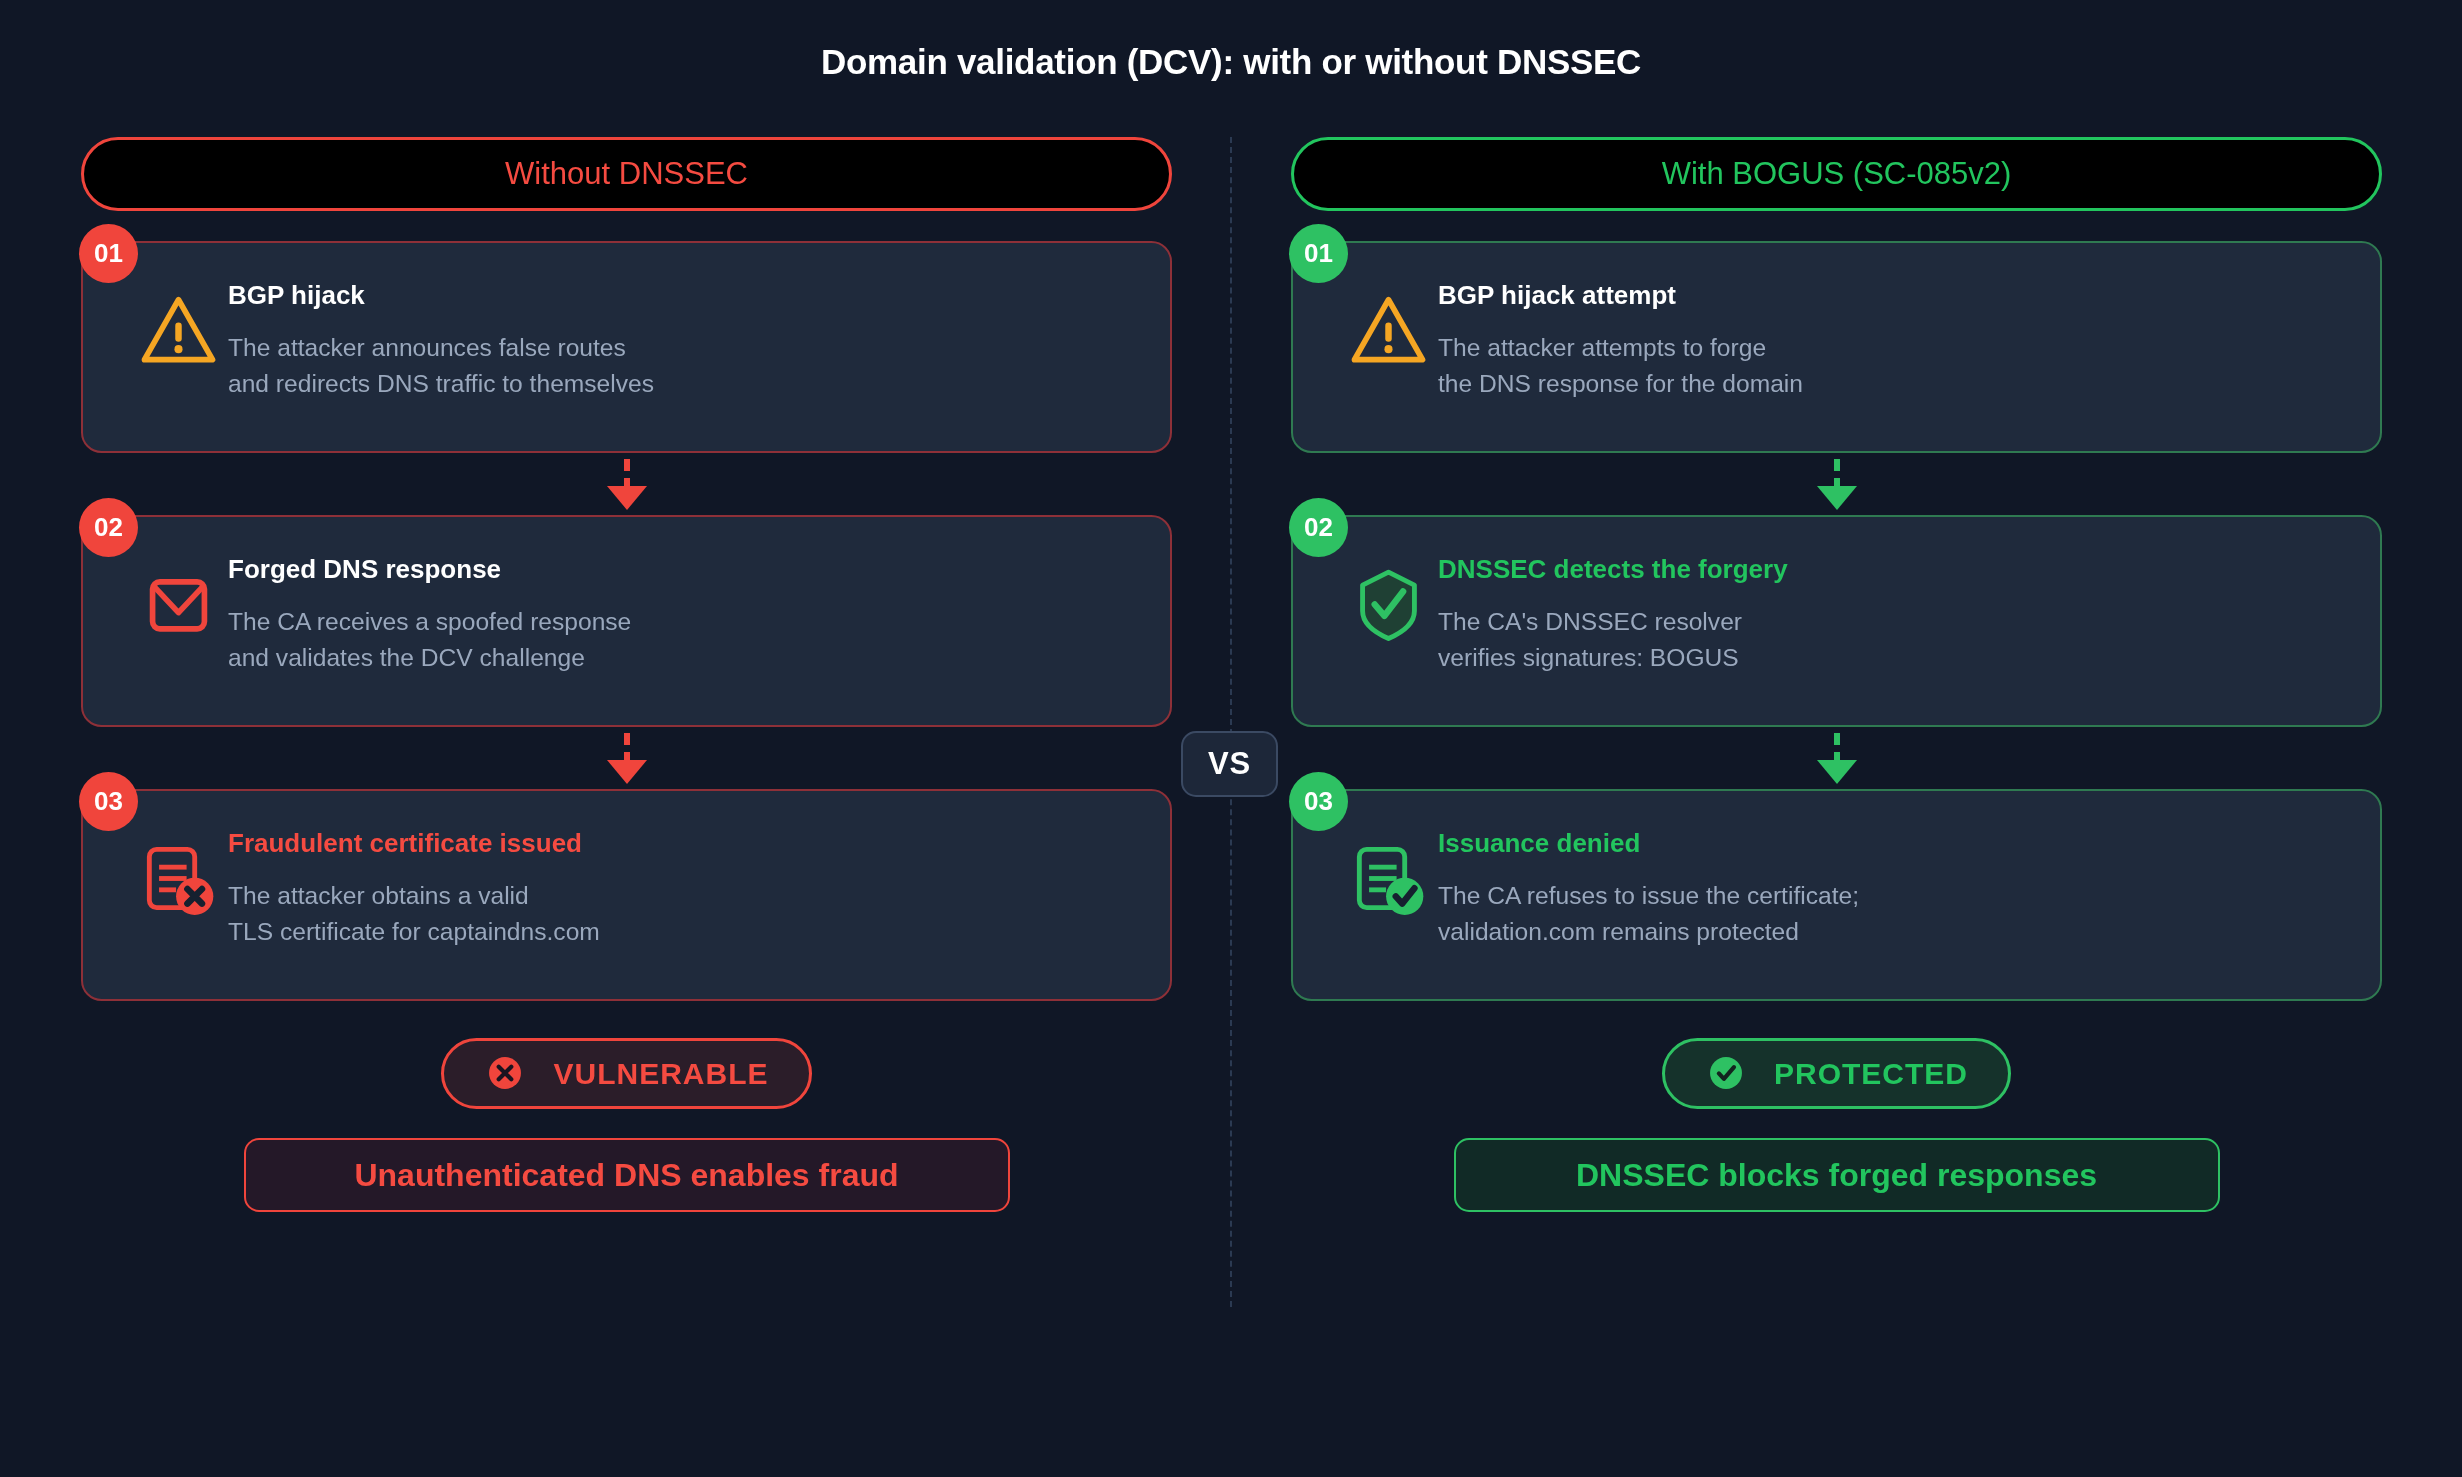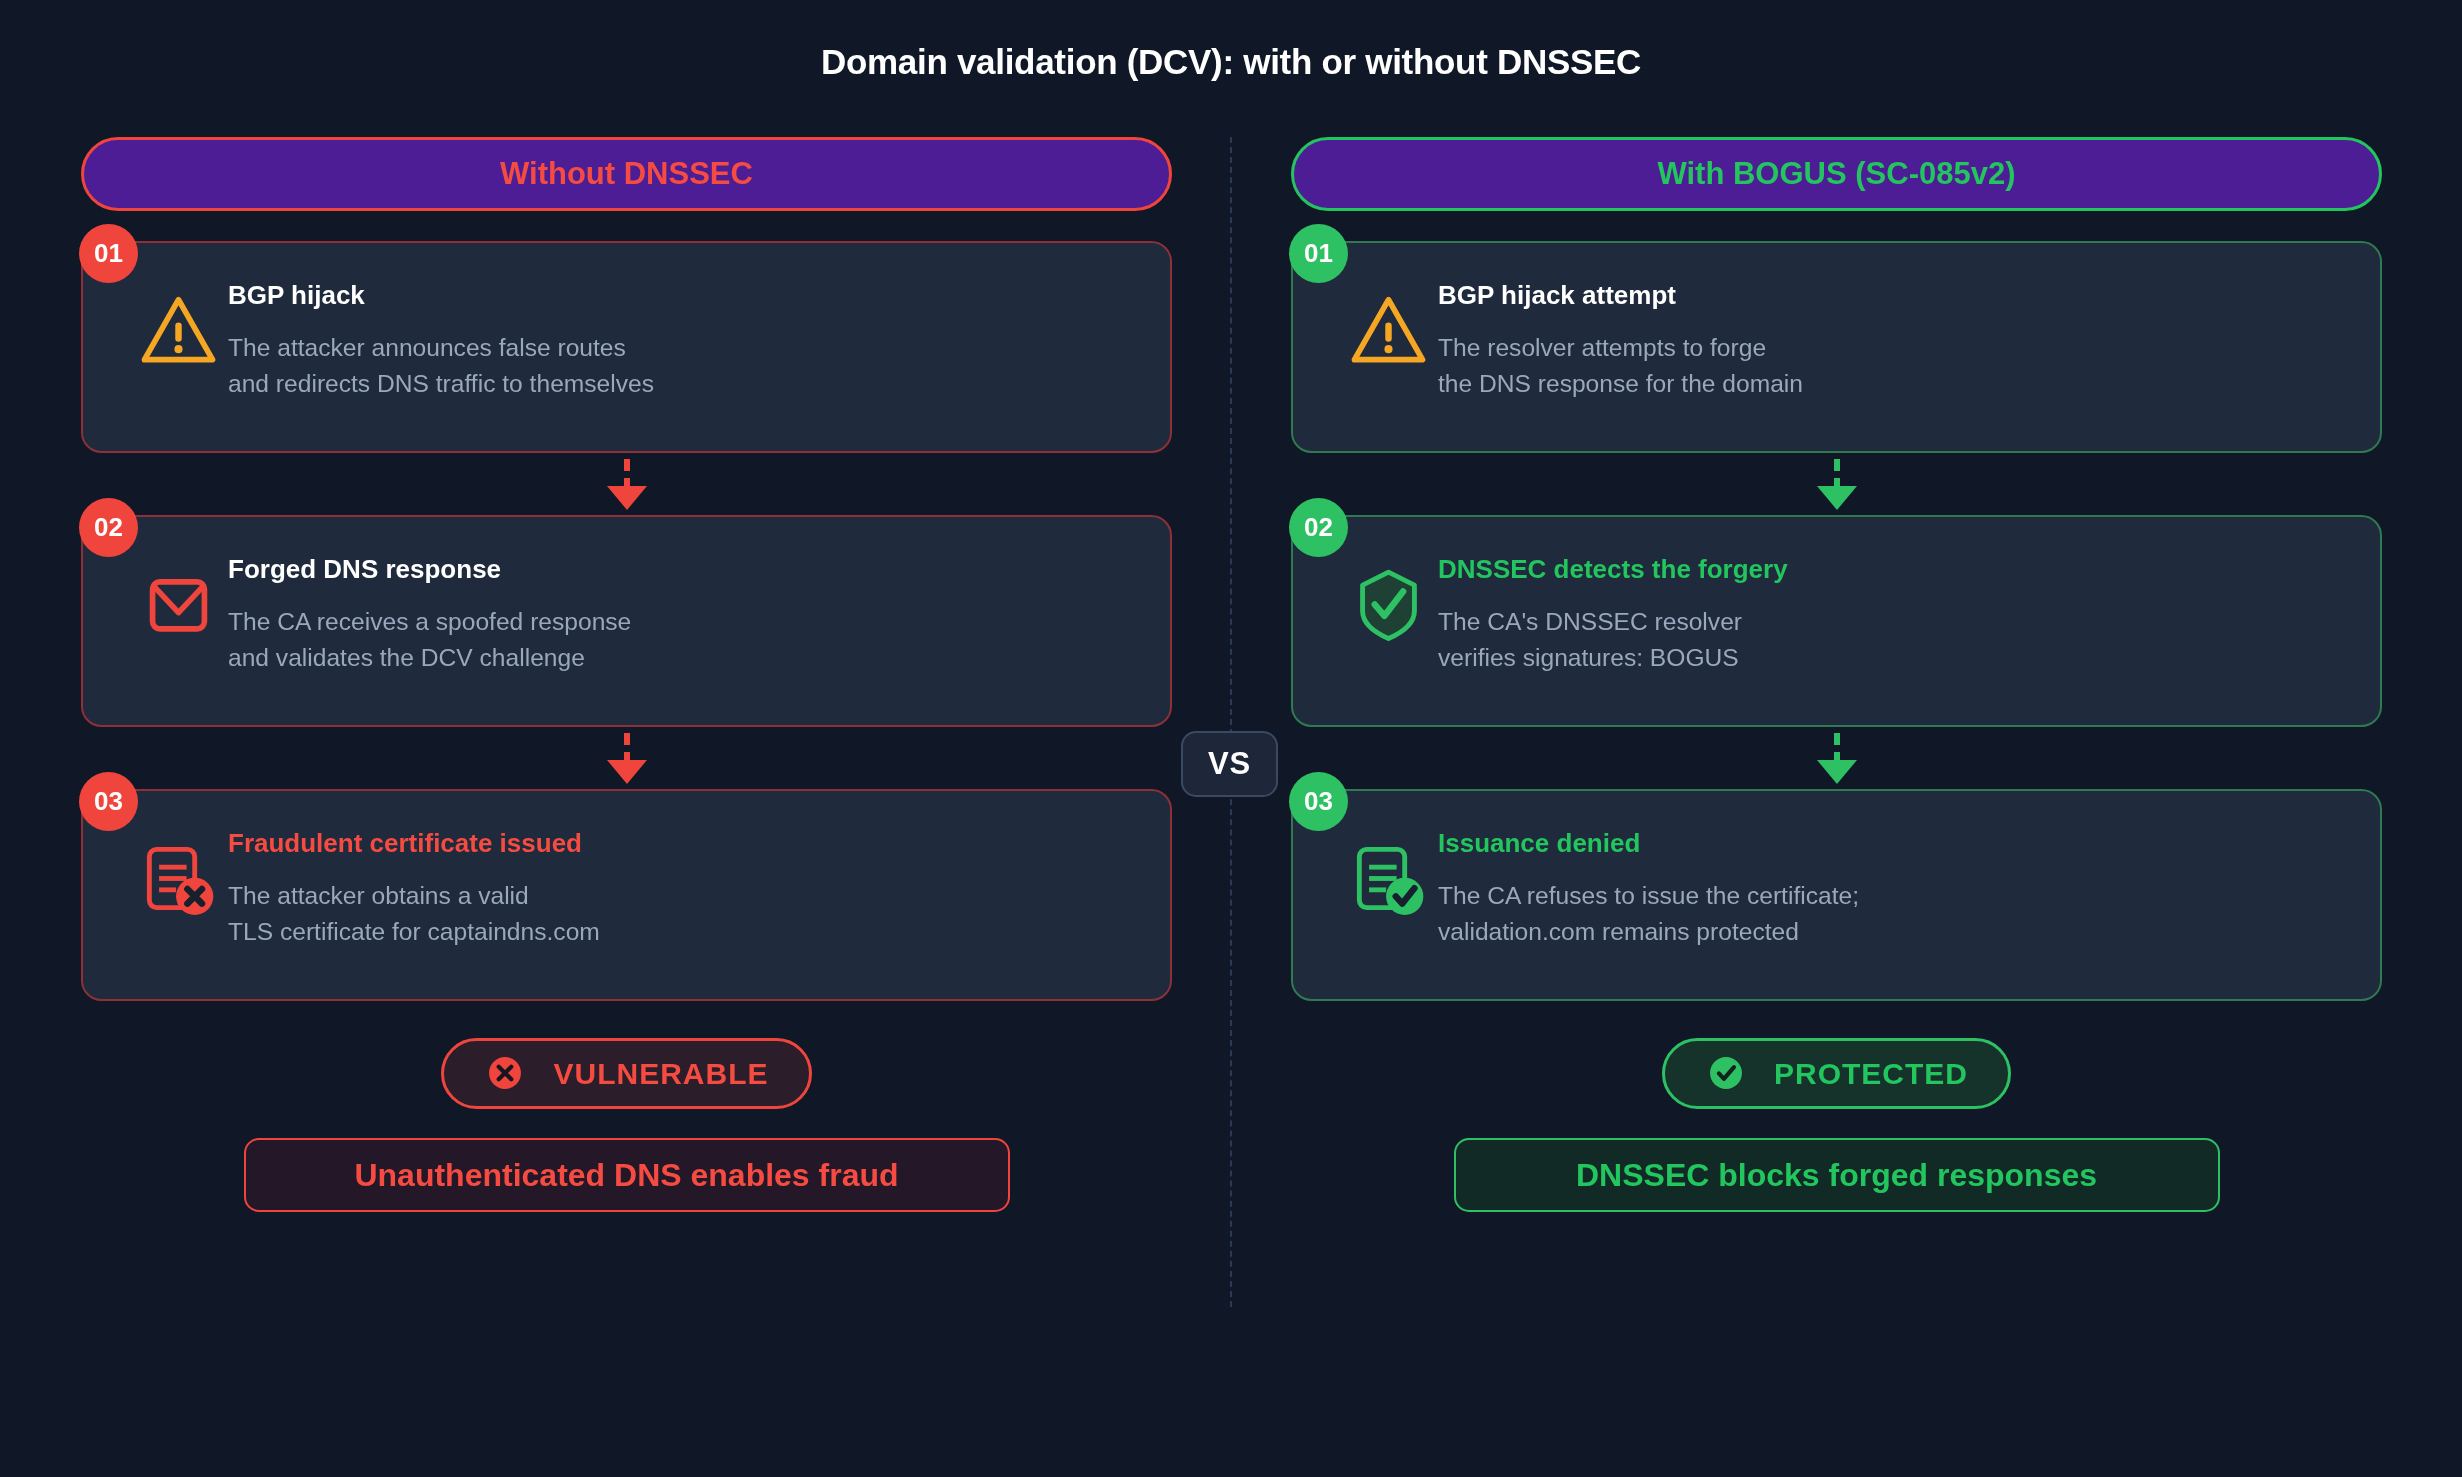--- a/index.html
+++ b/index.html
@@ -67,24 +67,24 @@
 
   
   .col-header {
     height: 74px;
     border-radius: 37px;
     border: 3.4px solid #f0453c;
     display: flex;
     align-items: center;
     justify-content: center;
     font-size: 31px;
-    font-weight: bold;
+    font-weight: normal;
     color: #f54b41;
     box-sizing: border-box;
-    background: #4c1d95;
+    background: #000000;
   }
   .column.right .col-header {
     border-color: #22c55e;
     color: #22c55e;
   }
 
   
   .cards { margin-top: 30px; }
 
   .card {
@@ -313,21 +313,21 @@
     <div class="card">
       <div class="badge">01</div>
       <div class="card-icon">
         <svg viewBox="0 0 100 100" width="81" height="81">
           <path d="M50 12 L92 86 L8 86 Z" fill="none" stroke="#f5a623" stroke-width="7" stroke-linejoin="round"></path>
           <rect x="46" y="40" width="8" height="24" rx="4" fill="#f5a623"></rect>
           <circle cx="50" cy="73" r="5" fill="#f5a623"></circle>
         </svg>
       </div>
       <p class="card-title">BGP hijack attempt</p>
-      <p class="card-desc">The resolver attempts to forge</p>
+      <p class="card-desc">The attacker attempts to forge</p>
       <p class="card-desc">the DNS response for the domain</p>
     </div>
 
     <div class="arrow">
       <div class="stem"></div>
       <div class="head"></div>
     </div>
 
     <div class="card">
       <div class="badge">02</div>

